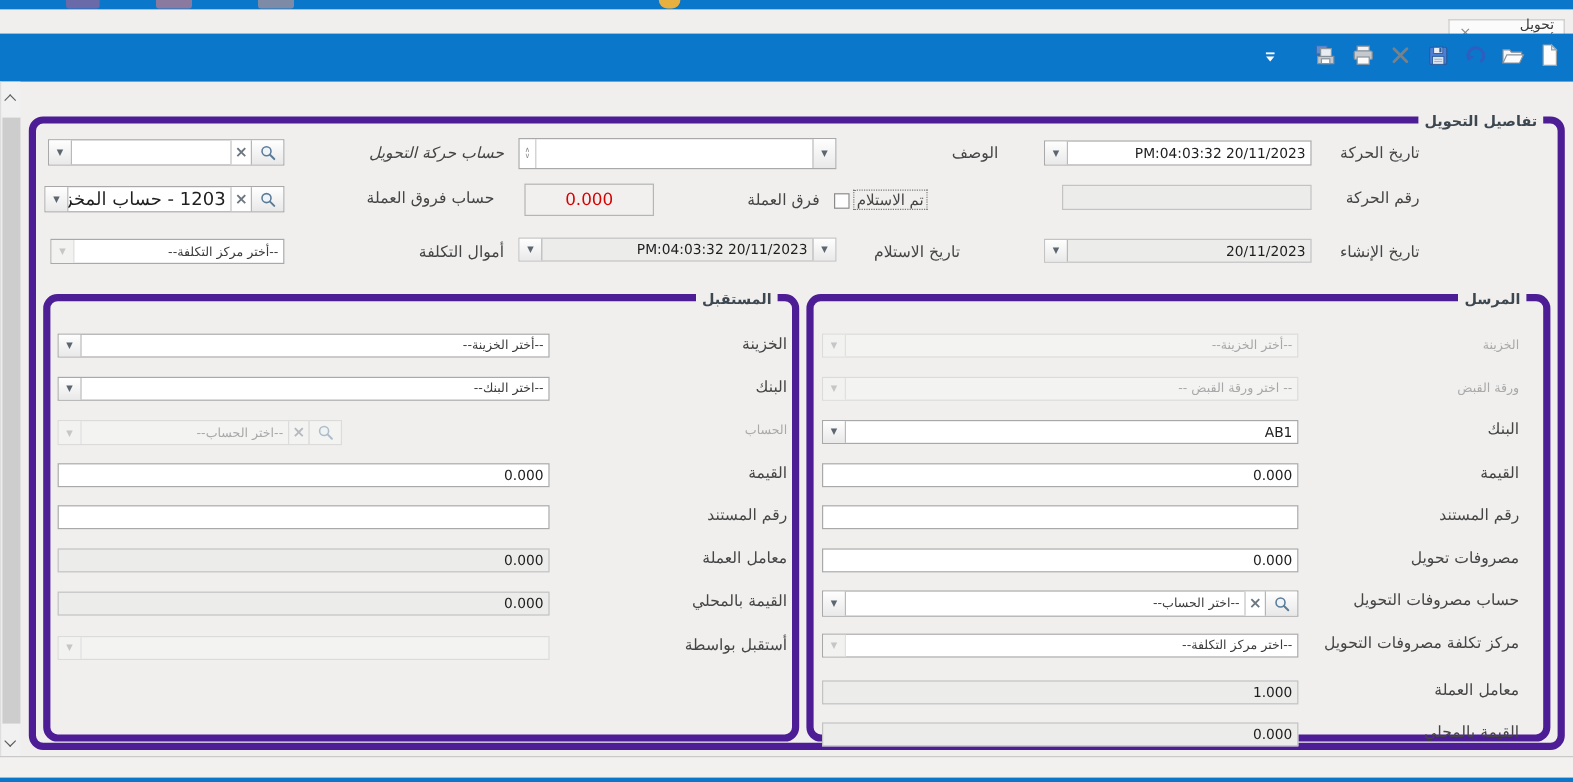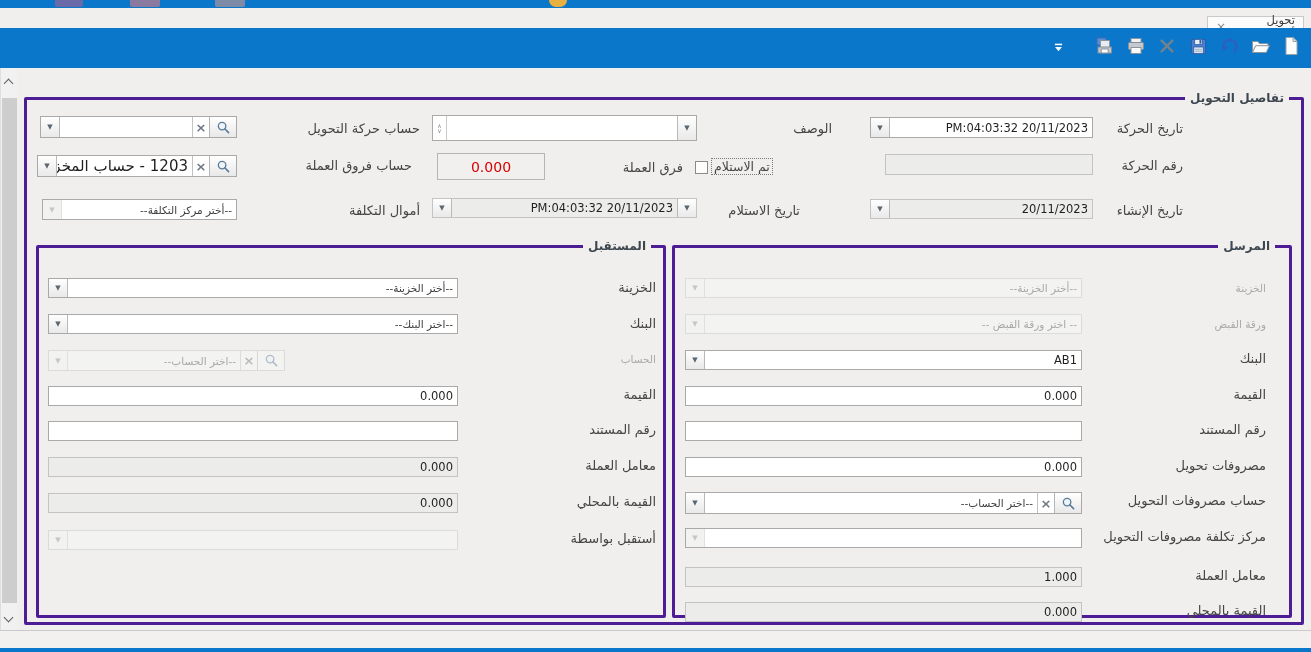--- a/index.html
+++ b/index.html
@@ -21,21 +21,21 @@
   .vscroll{position:absolute;left:0;top:68px;width:17px;height:562px;background:#f1f1f1;border-left:1px solid #dedede;box-sizing:border-box;}
   .vthumb{position:absolute;left:1px;top:30px;width:15px;height:505px;background:#cdcdcd;}
   .chev{display:inline-block;width:6px;height:6px;border-left:1.6px solid #5e5e5e;border-bottom:1.6px solid #5e5e5e;}
   .chev.up{transform:rotate(135deg);}
   .chev.down{transform:rotate(-45deg);}
   .sc-arrow{position:absolute;left:4px;}
   
   .statusbar{position:absolute;left:0;top:630px;width:1311px;height:18px;background:#f2f1f0;border-top:1px solid #c9c9c9;box-sizing:border-box;}
   .bottomstrip{position:absolute;left:0;top:648px;width:1311px;height:4px;background:#0b77cb;}
   
-  .group{position:absolute;border:3px solid #4c1d95;border-radius:2px;box-sizing:border-box;}
+  .group{position:absolute;border:6px solid #4c1d95;border-radius:12px;box-sizing:border-box;}
   .gtitle{position:absolute;top:-9px;background:#f0efee;padding:0 5px;font-size:12px;font-weight:bold;color:#3d4750;white-space:nowrap;}
   
   .lbl{position:absolute;white-space:nowrap;font-size:13px;color:#454545;}
   .lbl.sm{font-size:10.5px;color:#a9a9a9;}
   
   .fld{position:absolute;display:flex;direction:ltr;align-items:stretch;background:#fff;
        border:1px solid #a9a9a9;box-sizing:border-box;height:20px;}
   .fld.ro{background:#ececeb;border-color:#c3c3c3;}
   .fld.dis{background:#f3f3f2;border-color:#dbdbda;}
   .val{flex:1;font-size:11.5px;color:#1f1f1f;text-align:right;padding:0 4px;
@@ -162,21 +162,21 @@
   <span class="lbl" style="right:479px;top:121px;">الوصف</span>
   <div class="fld" style="left:432px;top:115px;width:265px;height:26px;">
     <span class="spin">
         <span>∧</span>
         <span>∨</span>
       </span>
     <span class="val"></span>
     <span class="arr rt">▼</span>
   </div>
 
-  <span class="lbl" style="right:891px;top:121px;">حساب حركة التحويل</span>
+  <span class="lbl" style="right:891px;top:121px;font-style:italic;">حساب حركة التحويل</span>
   <div class="fld" style="left:40px;top:116px;width:197px;height:22px;">
     <span class="arr">▼</span>
     <span class="val"></span>
     <span class="xbtn">×</span>
     <span class="sbtn">
       <svg width="15" height="15" viewBox="0 0 16 16">
           <circle cx="6.5" cy="6.5" r="4" fill="#eef4f8" stroke="#5b7c99" stroke-width="1.4"></circle>
           <line x1="9.6" y1="9.6" x2="13.4" y2="13.4" stroke="#5b7c99" stroke-width="1.8" stroke-linecap="round"></line>
         </svg>
       </span>
@@ -273,20 +273,21 @@
       <svg width="15" height="15" viewBox="0 0 16 16">
           <circle cx="6.5" cy="6.5" r="4" fill="#eef4f8" stroke="#5b7c99" stroke-width="1.4"></circle>
           <line x1="9.6" y1="9.6" x2="13.4" y2="13.4" stroke="#5b7c99" stroke-width="1.8" stroke-linecap="round"></line>
         </svg>
       </span>
   </div>
 
   <span class="lbl" style="right:45px;top:529px;">مركز تكلفة مصروفات التحويل</span>
   <div class="fld" style="left:685px;top:528px;width:397px;">
     <span class="arr dis">▼</span>
+    <span class="val ph">--اختر مركز التكلفة--</span>
   </div>
 
   <span class="lbl" style="right:45px;top:568px;">معامل العملة</span>
   <div class="fld ro" style="left:685px;top:567px;width:397px;">
     <span class="val">1.000</span>
   </div>
 
   <span class="lbl" style="right:45px;top:603px;">القيمة بالمحلي</span>
   <div class="fld ro" style="left:685px;top:602px;width:397px;">
     <span class="val">0.000</span>

